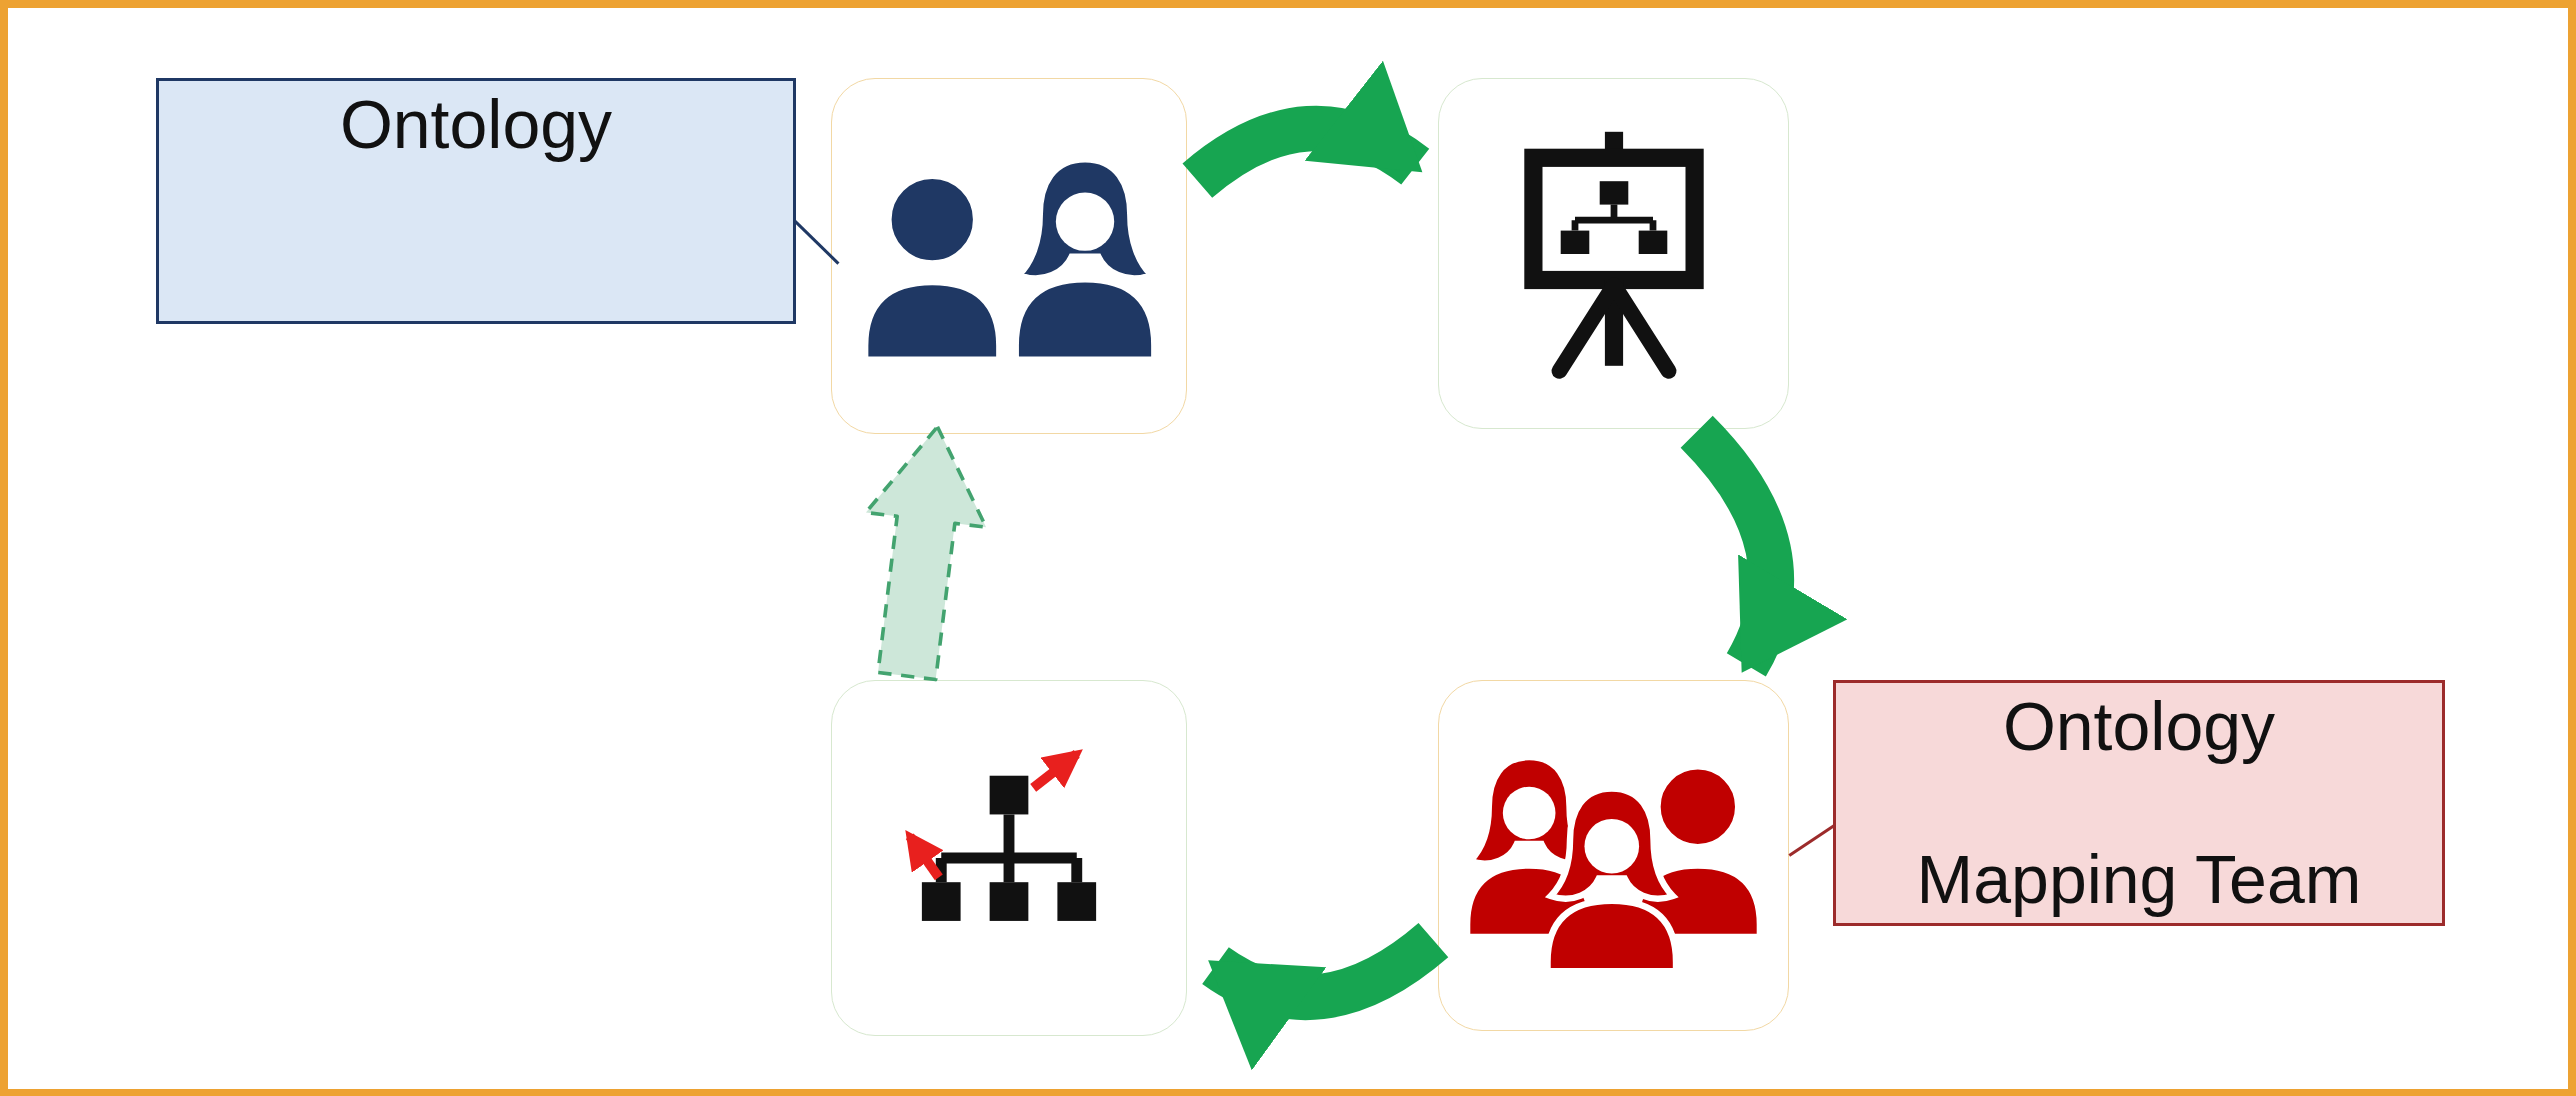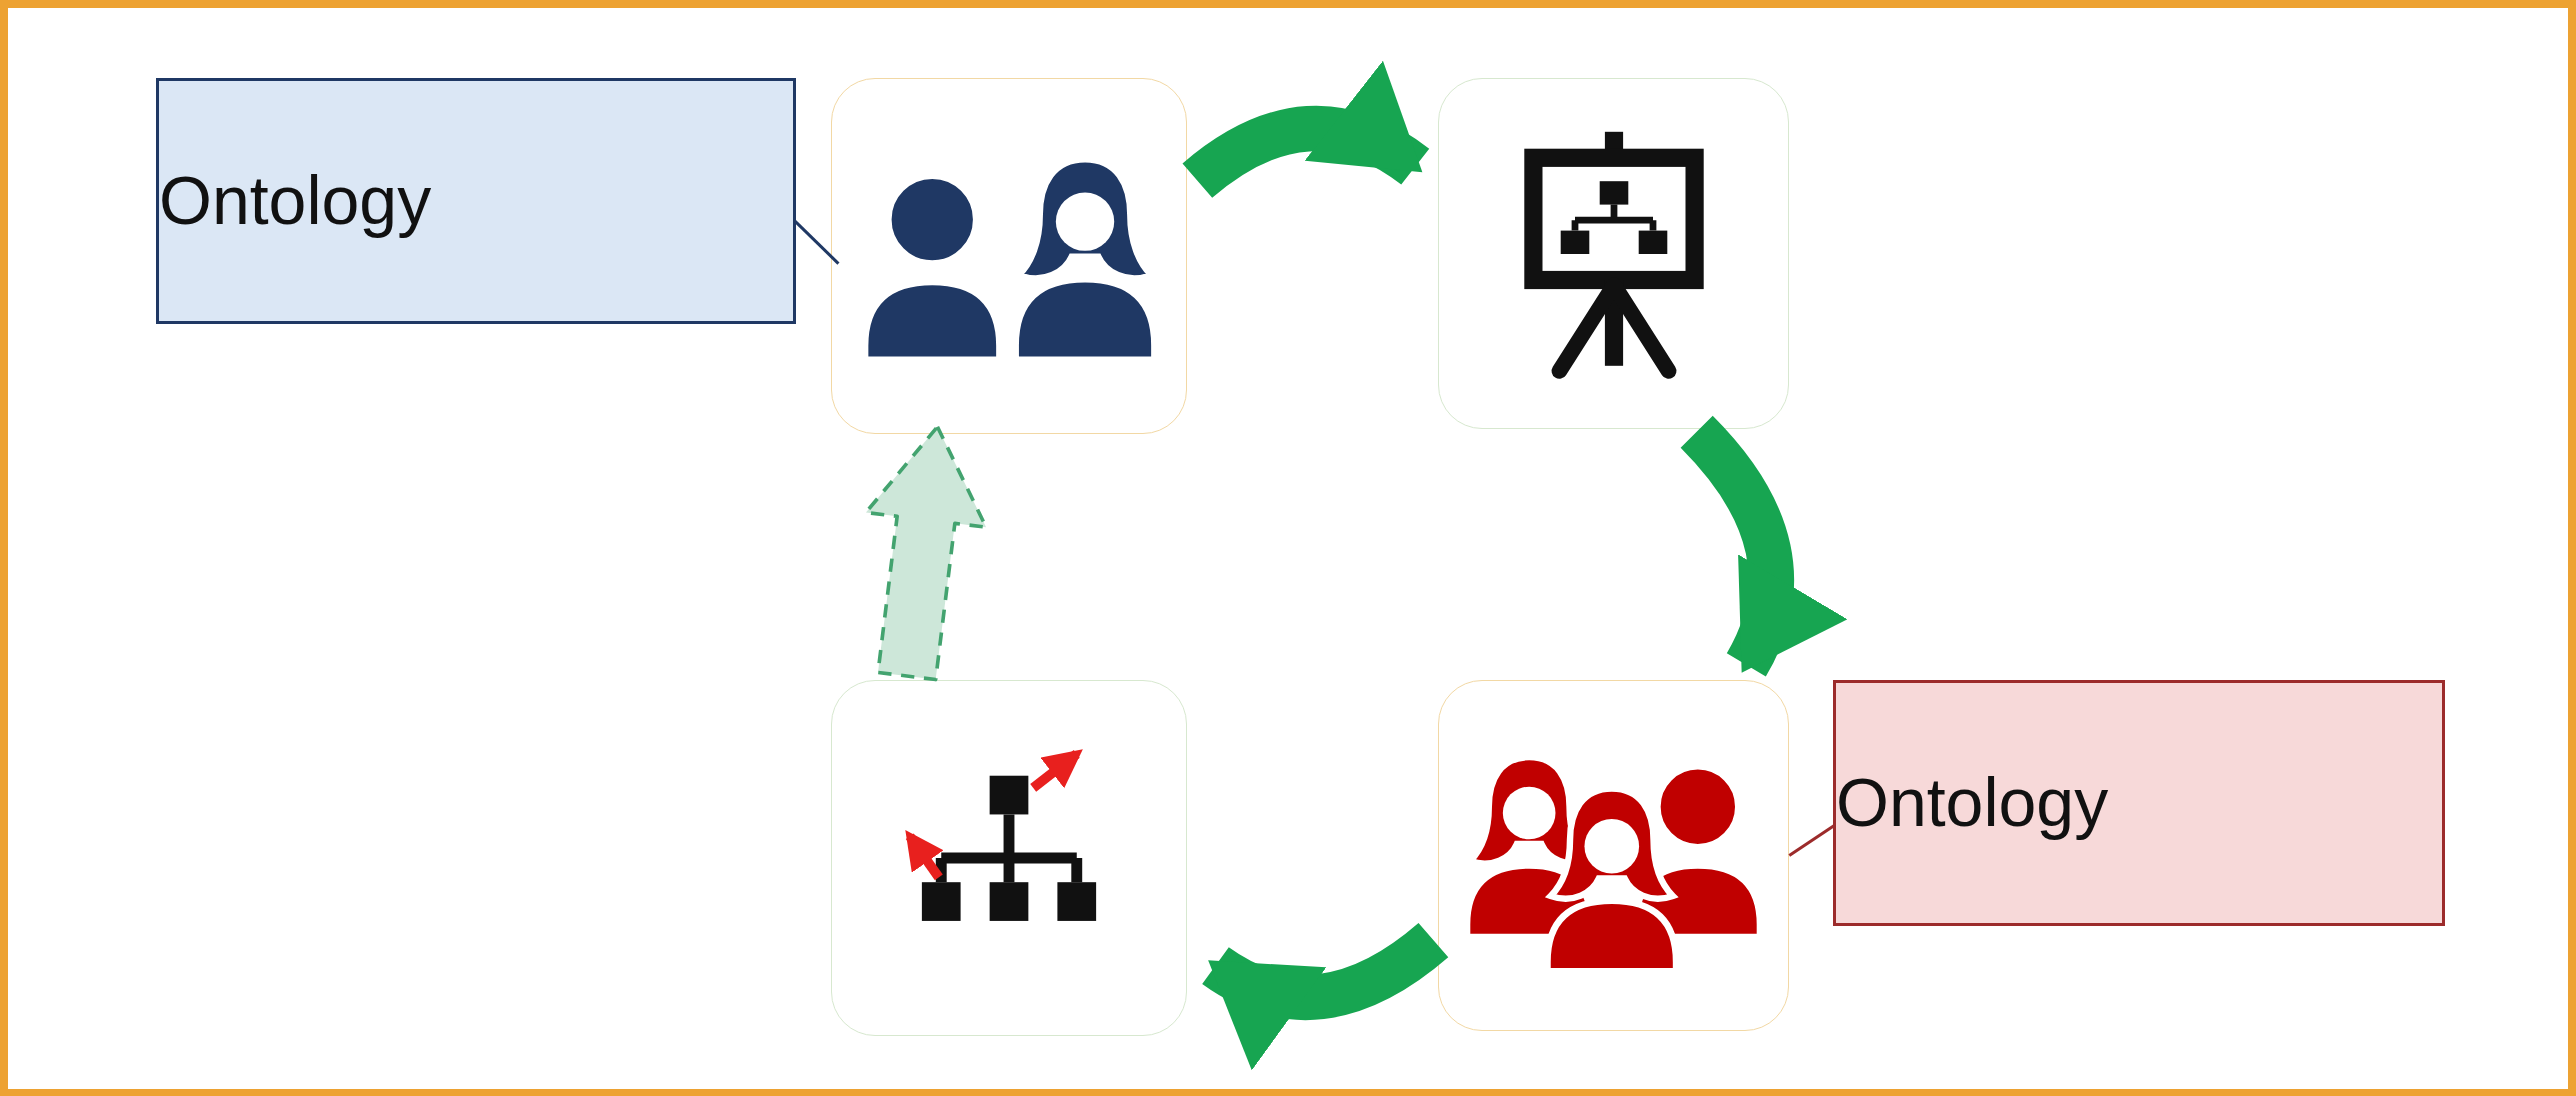--- a/index.html
+++ b/index.html
@@ -17,21 +17,21 @@
     border-radius: 44px;
     display: flex; align-items: center; justify-content: center;
   }
   .card-tl { left: 823px; top: 70px;  width: 354px; height: 354px; border: 1.8px solid var(--card-border-warm, #f2d8a4); }
   .card-tr { left: 1430px; top: 70px;  width: 349px; height: 349px; border: 1.8px solid var(--card-border-cool, #d7e8cf); }
   .card-br { left: 1430px; top: 672px; width: 349px; height: 349px; border: 1.8px solid var(--card-border-warm, #f2d8a4); }
   .card-bl { left: 823px; top: 672px; width: 354px; height: 354px; border: 1.8px solid var(--card-border-cool, #d7e8cf); }
 
   .label-box {
     position: absolute;
-    display: flex; flex-direction: row;
+    display: flex; flex-direction: column;
     align-items: center; justify-content: space-between;
     text-align: center;
     font-size: 68px;
     line-height: 1.28;
     color: #111;
     z-index: 6;
   }
   .label-blue {
     left: 148px; top: 70px; width: 634px; height: 240px;
     background: var(--label-blue-bg, #dbe7f5);
@@ -118,20 +118,21 @@
     <path d="M21 58 L9 41" style="stroke: var(--icon-arrow-red, #e8201e)" stroke-width="4" fill="none" marker-end="url(#red-head)"></path>
   </svg>
 </div>
 
 <div class="label-box label-blue">
   <span>Ontology</span>
 </div>
 
 <div class="label-box label-red">
   <span>Ontology</span>
+  <span>Mapping Team</span>
 </div>
 
 <svg class="overlay" viewBox="0 0 4256 1812">
 
   <path d="M1293 345 L1372 422" style="stroke: var(--navy, #1f3864)" stroke-width="5" fill="none"></path>
   <path d="M3018 1350 L2943 1400" style="stroke: var(--label-red-border, #9c2b2b)" stroke-width="5" fill="none"></path>
 
   <path d="M1965 285 Q2150 125 2325 262" style="stroke: var(--arrow-green, #17a551)" stroke-width="75" fill="none" marker-end="url(#green-head)"></path>
   <path d="M2790 700 Q2985 895 2872 1085" style="stroke: var(--arrow-green, #17a551)" stroke-width="75" fill="none" marker-end="url(#green-head)"></path>
   <path d="M2355 1540 Q2165 1705 1995 1582" style="stroke: var(--arrow-green, #17a551)" stroke-width="75" fill="none" marker-end="url(#green-head)"></path>

